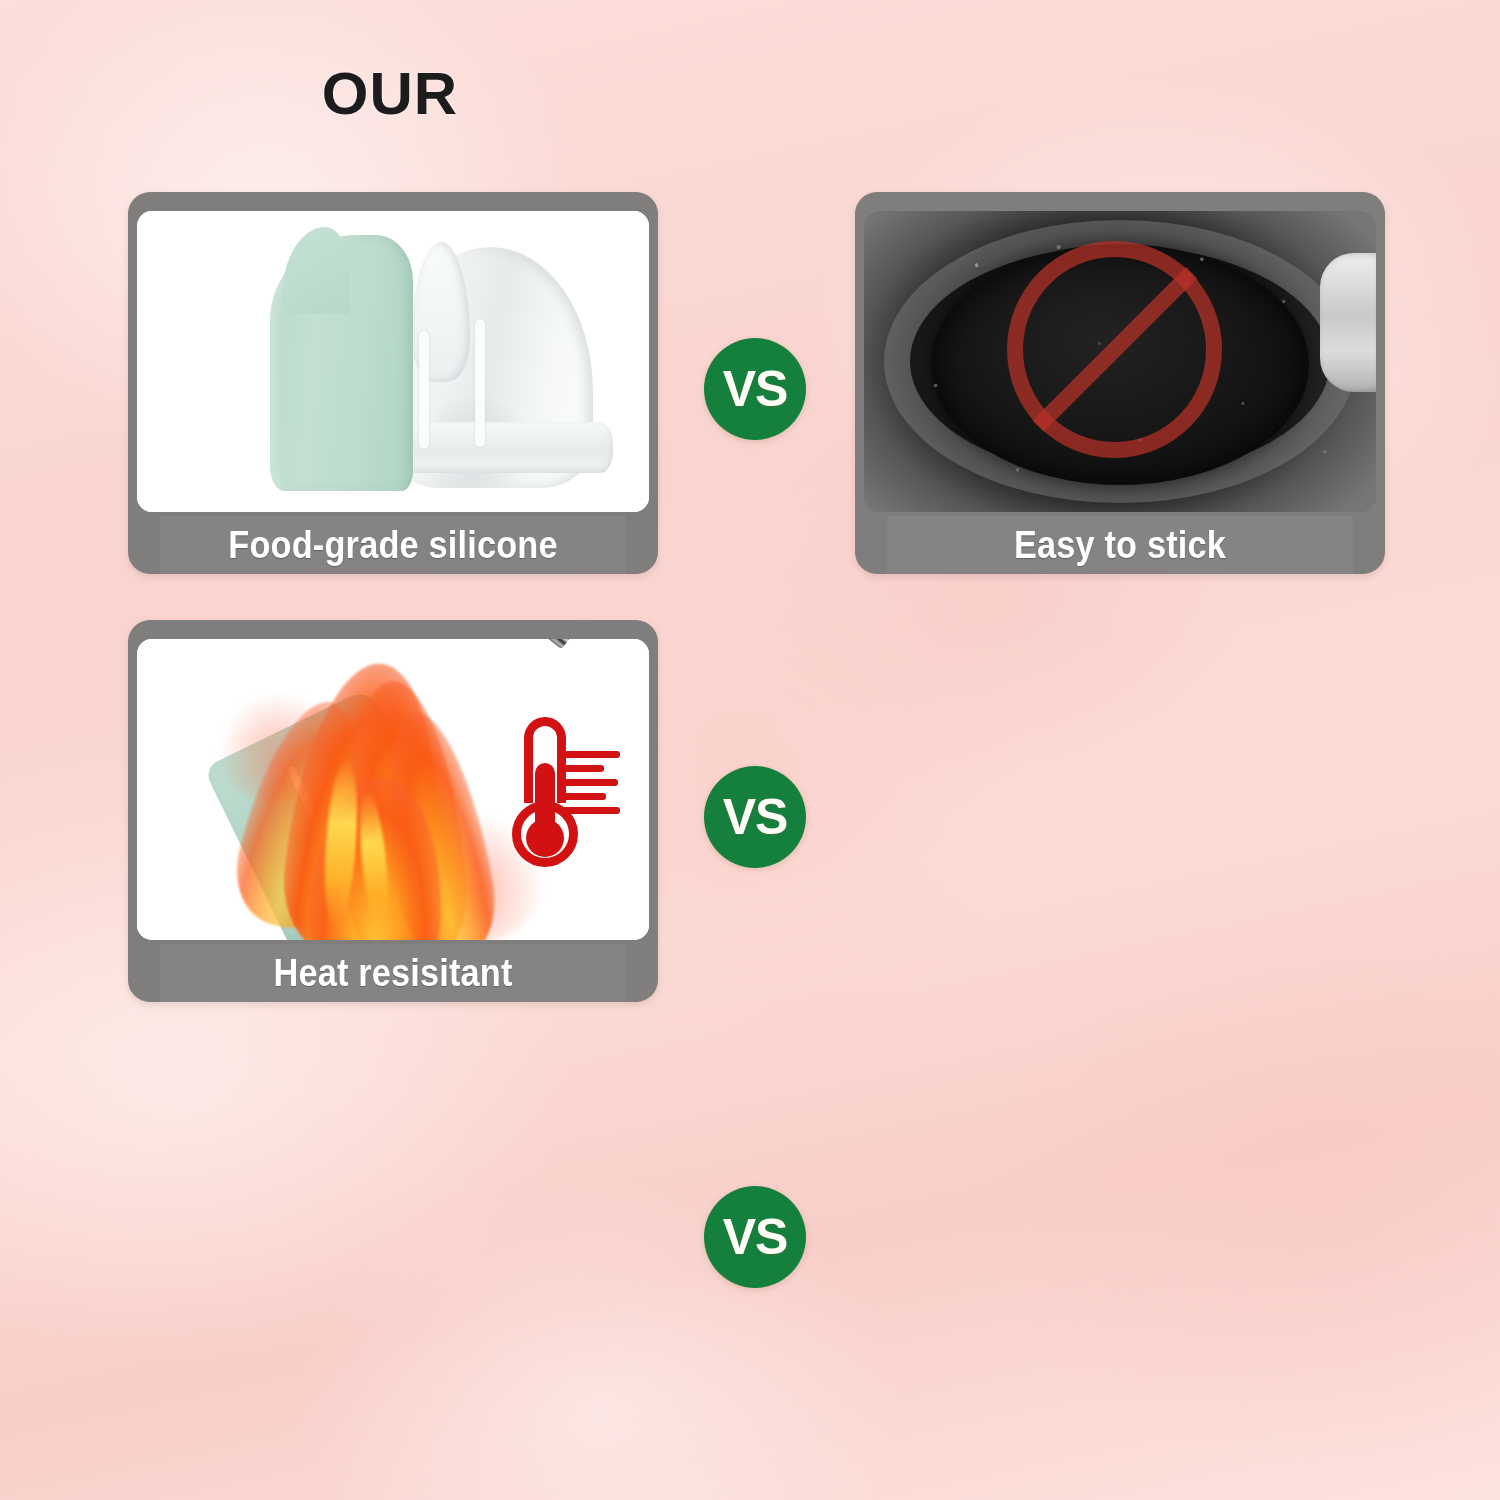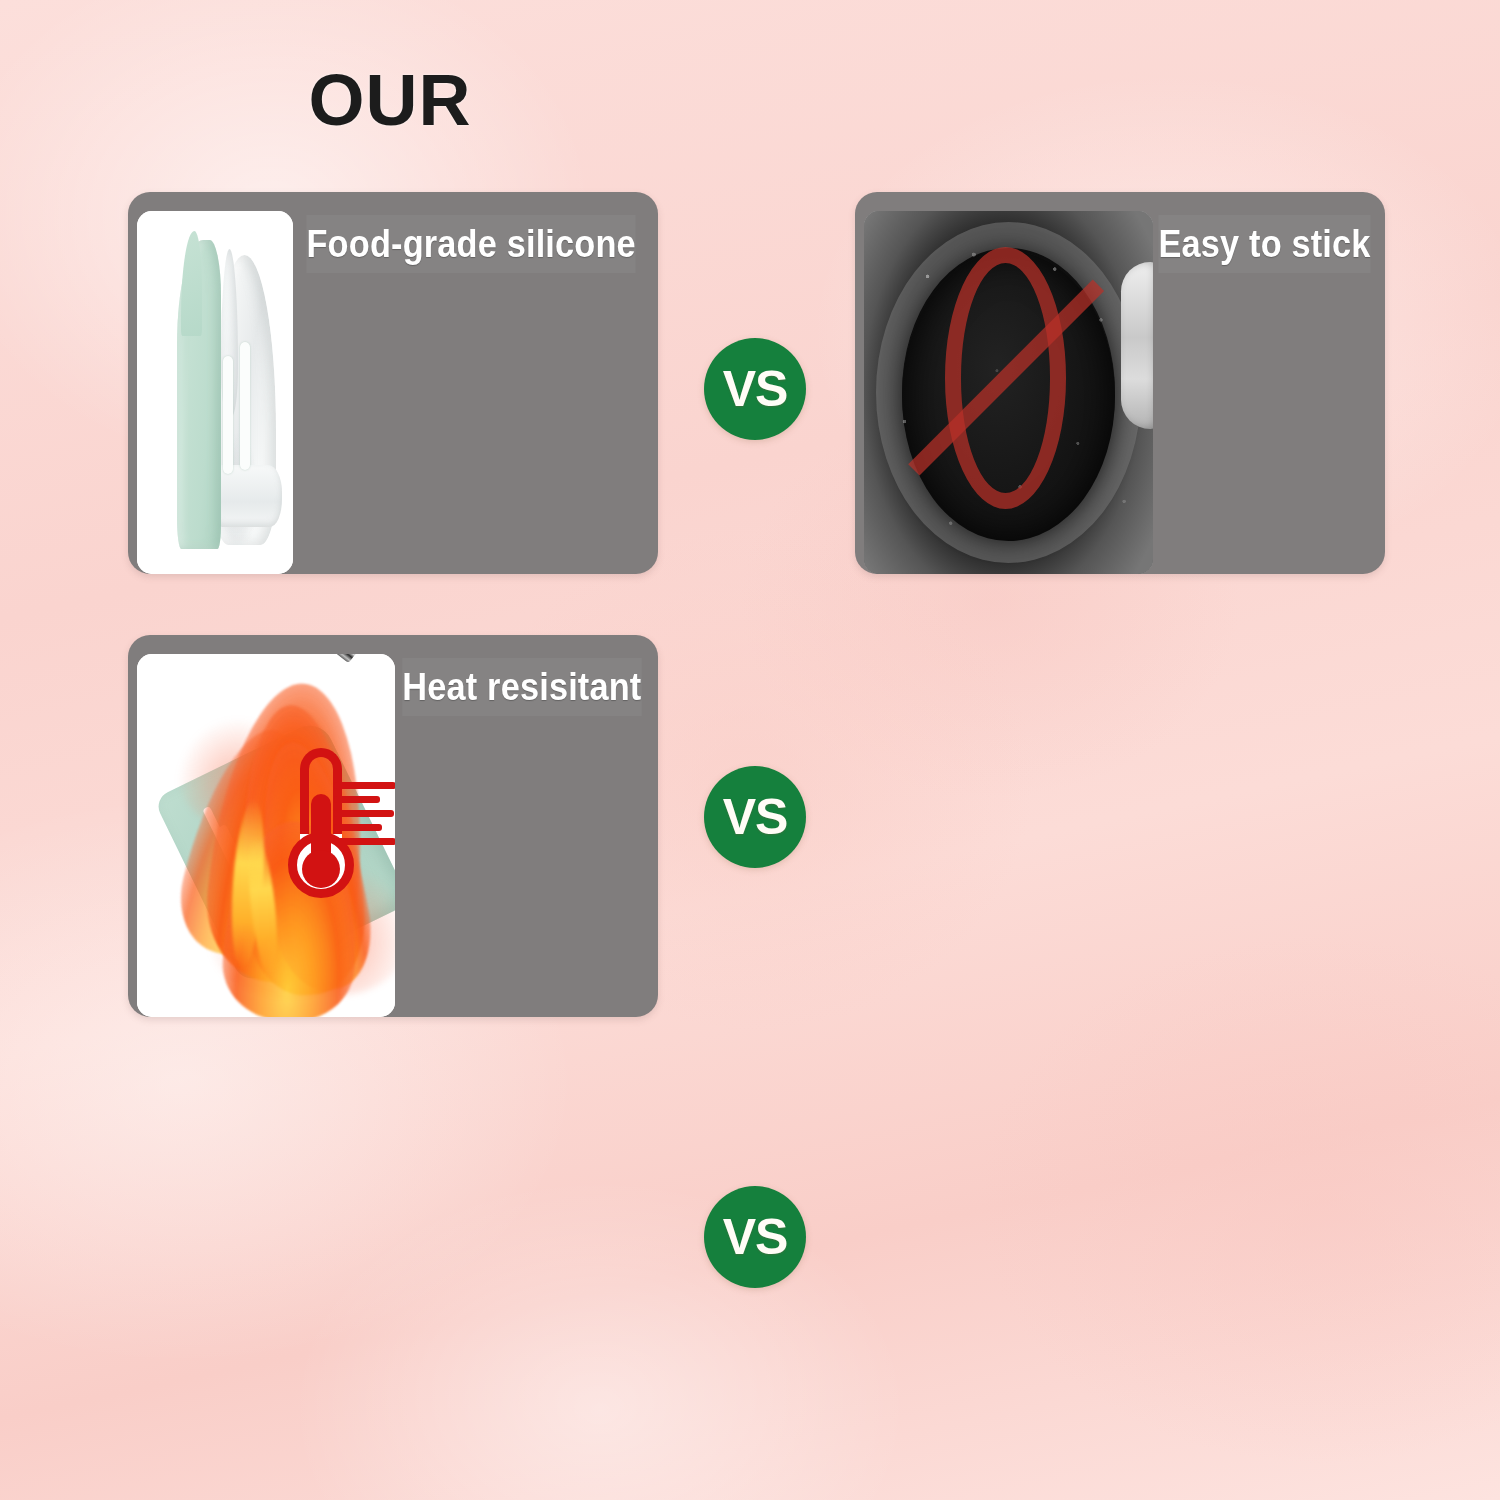--- a/index.html
+++ b/index.html
@@ -36,40 +36,41 @@
     position:absolute;
     font-weight:bold;
     letter-spacing:1px;
     line-height:1;
     white-space:nowrap;
     text-align:center;
     font-stretch:expanded;
   }
   #heading-our {
     left:120px; top:64px; width:540px;
-    font-size:72px;
+    font-size:60px;
     color:#1c1c1c;
     text-shadow:0 0 3px rgba(255,255,255,.65);
   }
   #heading-other {
     left:860px; top:64px; width:540px;
     font-size:92px;
     color:#7e7e7e;
     text-shadow:0 0 3px rgba(255,255,255,.65);
   }
 
   
   .card {
     position:absolute;
     border-radius:22px;
     background:#807d7d;
     padding:19px 9px 0 9px;
     box-shadow:0 3px 7px rgba(120,90,90,.18);
     overflow:hidden;
     display:flex;
+    flex-direction:column;
   }
   .card-photo {
     position:relative;
     flex:1 1 auto;
     border-radius:15px;
     overflow:hidden;
     background:#ffffff;
   }
   .card-caption {
     flex:0 0 auto;
@@ -458,21 +459,21 @@
         <div class="sk-speck"></div>
         <div class="sk-hand"></div>
       </div>
       <div class="no-sign ns-skillet">
           <i></i>
         </div>
     </div>
     <div class="card-caption">Easy to stick</div>
   </div>
 
-  <div class="card" style="left:128px; top:620px; width:530px; height:382px;margin-top:15px;">
+  <div class="card" style="left:128px; top:620px; width:530px; height:382px;">
     <div class="card-photo">
       <div class="art-heat">
         <div class="heat-handle"></div>
         <div class="heat-blade"></div>
         <div class="heat-blade-slot hb1"></div>
         <div class="heat-blade-slot hb2"></div>
         <div class="flame-wisp fw1"></div>
         <div class="flame-wisp fw2"></div>
         <div class="flame-wisp fw3"></div>
         <div class="flame f3"></div>

